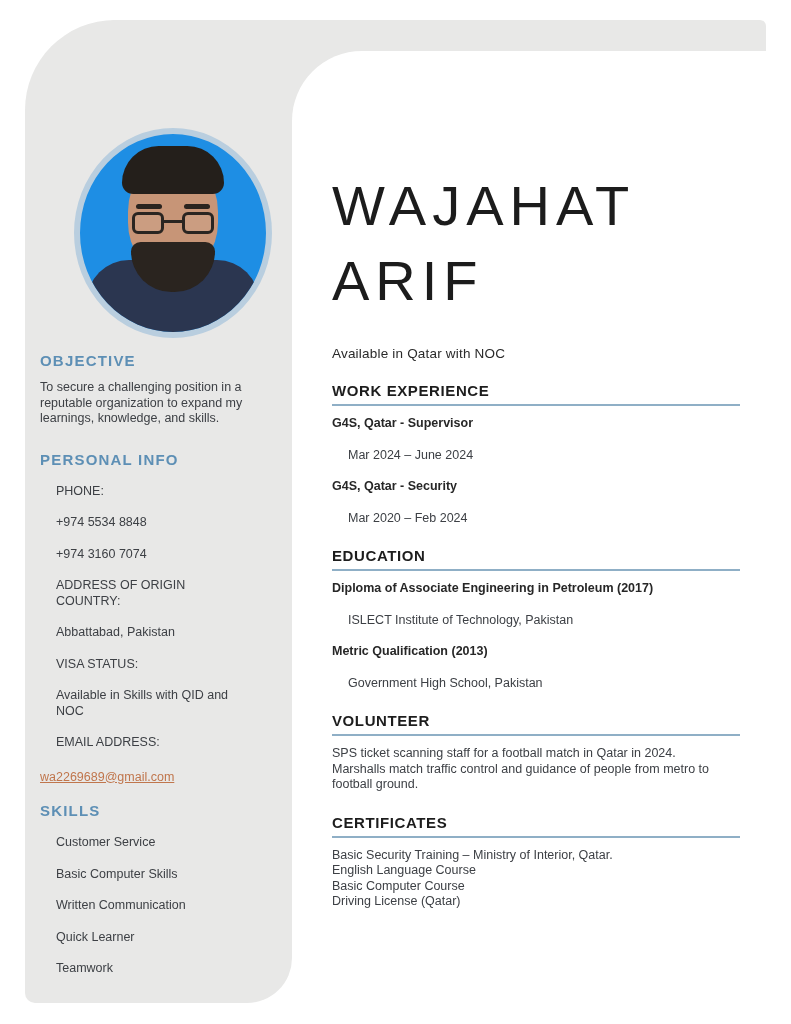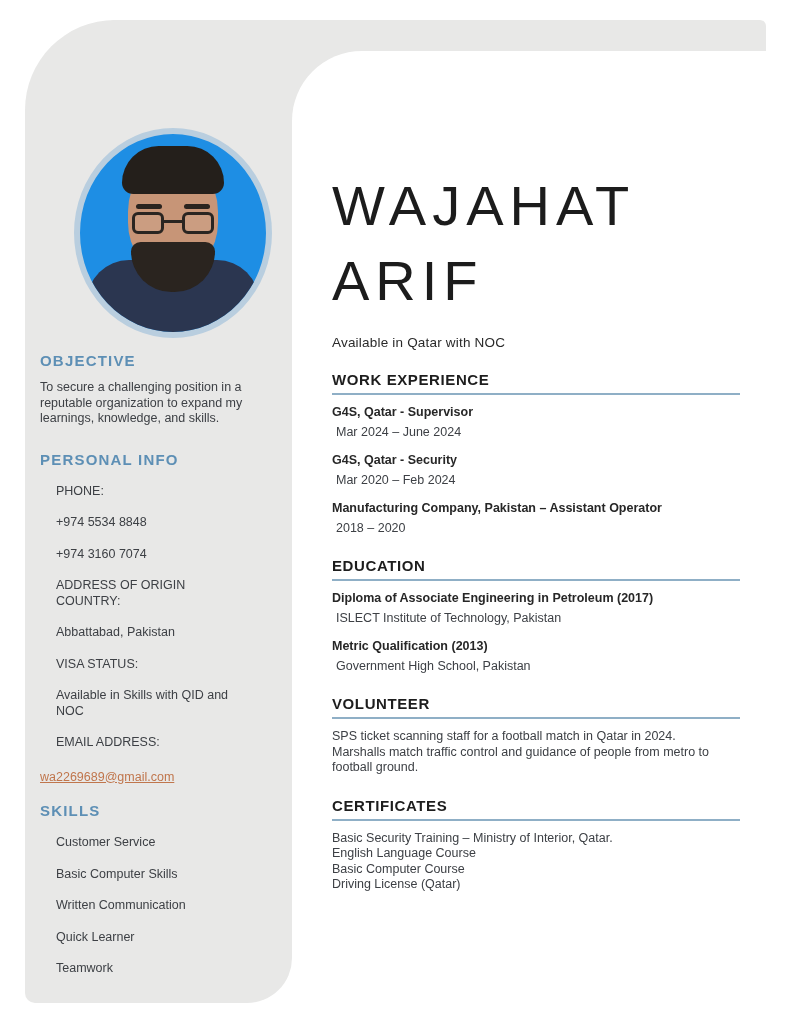--- a/index.html
+++ b/index.html
@@ -31,27 +31,27 @@
   .sidebar-content p{margin:16px;font-size:12.5px;line-height:15.5px;color:#3d4045;}
   .obj-text{margin:0 0 24px 0 !important;}
   .pi-group{margin:0 0 12px 0;}
   .pi-last{margin:0 0 17px 0;}
   .email-link{font-size:12.5px;line-height:15.5px;color:#c0764d;text-decoration:underline;}
   .skills-list p{line-height:15.5px;}
 
   
   .main-content{position:absolute;left:332px;top:168px;width:408px;z-index:3;color:#3d4045;}
   .name{margin:0;font-size:56px;line-height:75px;font-weight:400;letter-spacing:6px;color:#1c1c1c;}
-  .subtitle{margin:17px 0 0 0;font-size:13.5px;color:#2a2a2a;letter-spacing:0.2px;}
+  .subtitle{margin:28px 0 0 0;font-size:13.5px;color:#2a2a2a;letter-spacing:0.2px;}
   .m-section{margin-top:21px;}
   .main-h{margin:0;font-size:15px;font-weight:bold;letter-spacing:0.6px;color:#1d1d1d;}
   .rule{height:2px;background:#8fafc6;margin:5px 0 10px 0;}
   .entry{margin:0 0 13px 0;}
   .entry-title{margin:0;font-size:12.5px;font-weight:bold;color:#272727;line-height:15.5px;}
-  .entry-sub{margin:4px;font-size:12.5px;color:#3d4045;line-height:15.5px;}
+  .entry-sub{margin:16px;font-size:12.5px;color:#3d4045;line-height:15.5px;}
   .body-line{margin:0;font-size:12.5px;color:#3d4045;line-height:15.5px;}
 </style>
 </head>
 <body>
 
 <div class="page">
 
   <div class="gray-band"></div>
   <div class="gray-column"></div>
   <div class="white-overlay"></div>
@@ -121,24 +121,20 @@
       <h2 class="main-h">WORK EXPERIENCE</h2>
       <div class="rule"></div>
       <div class="entry">
         <p class="entry-title">G4S, Qatar - Supervisor</p>
         <p class="entry-sub">Mar 2024 – June 2024</p>
       </div>
       <div class="entry">
         <p class="entry-title">G4S, Qatar - Security</p>
         <p class="entry-sub">Mar 2020 – Feb 2024</p>
       </div>
-      <div class="entry">
-        <p class="entry-title">Manufacturing Company, Pakistan – Assistant Operator</p>
-        <p class="entry-sub">2018 – 2020</p>
-      </div>
     </section>
 
     <section class="m-section">
       <h2 class="main-h">EDUCATION</h2>
       <div class="rule"></div>
       <div class="entry">
         <p class="entry-title">Diploma of Associate Engineering in Petroleum (2017)</p>
         <p class="entry-sub">ISLECT Institute of Technology, Pakistan</p>
       </div>
       <div class="entry">

